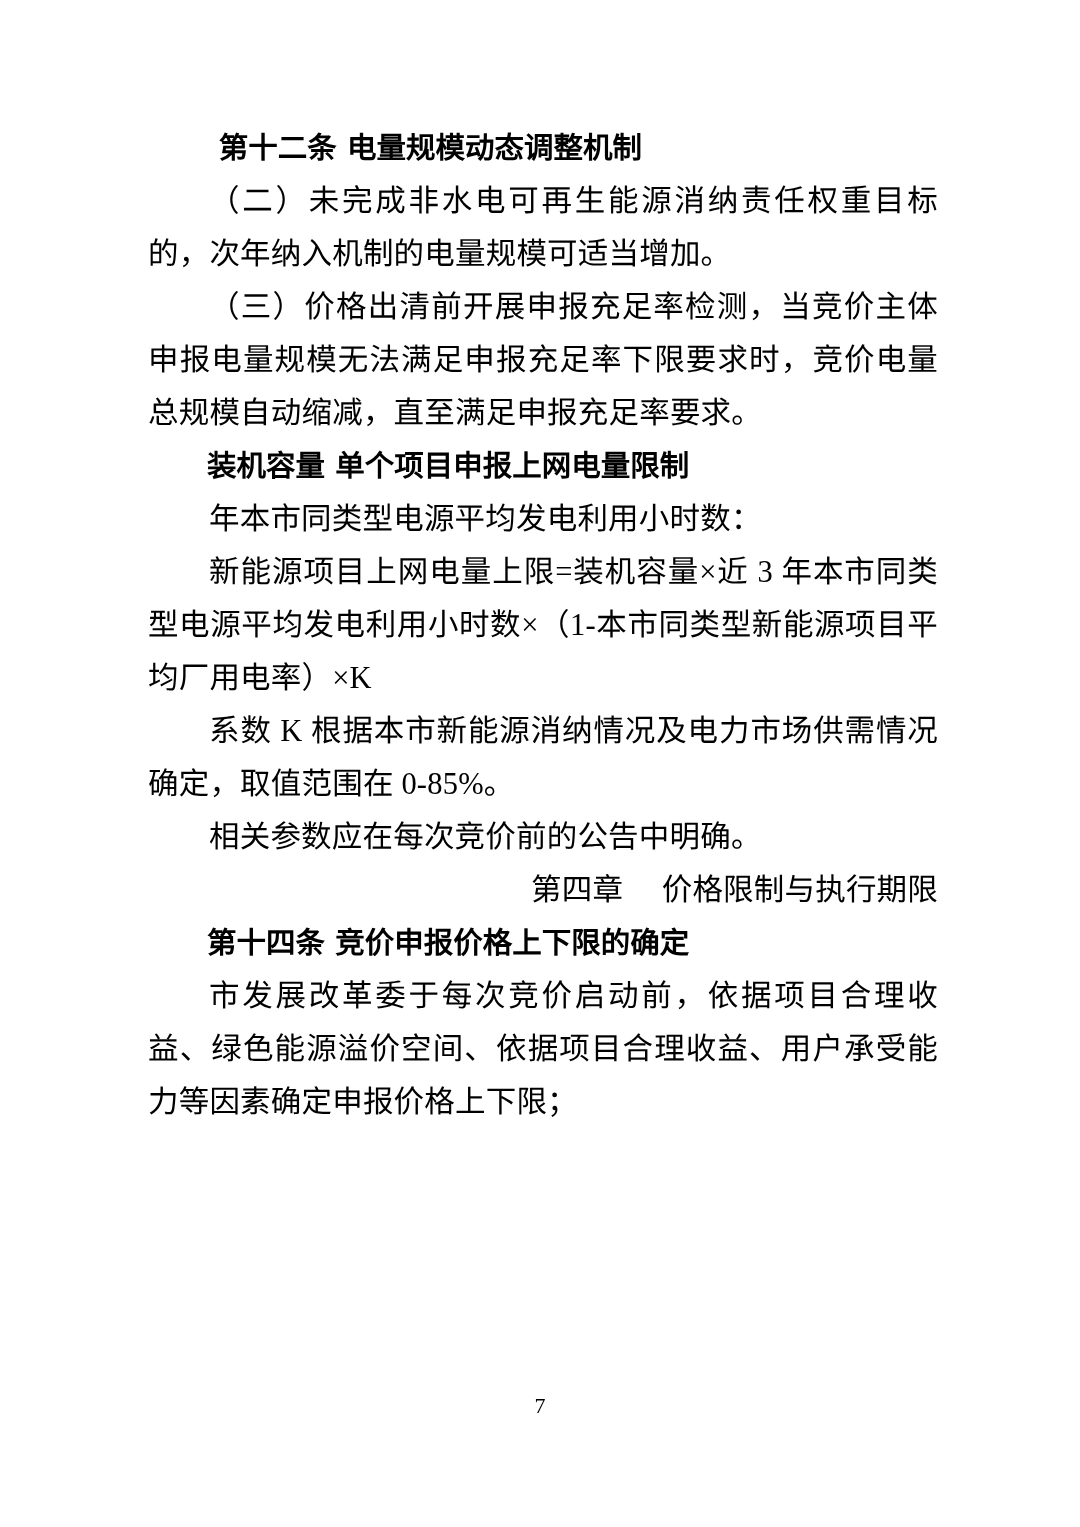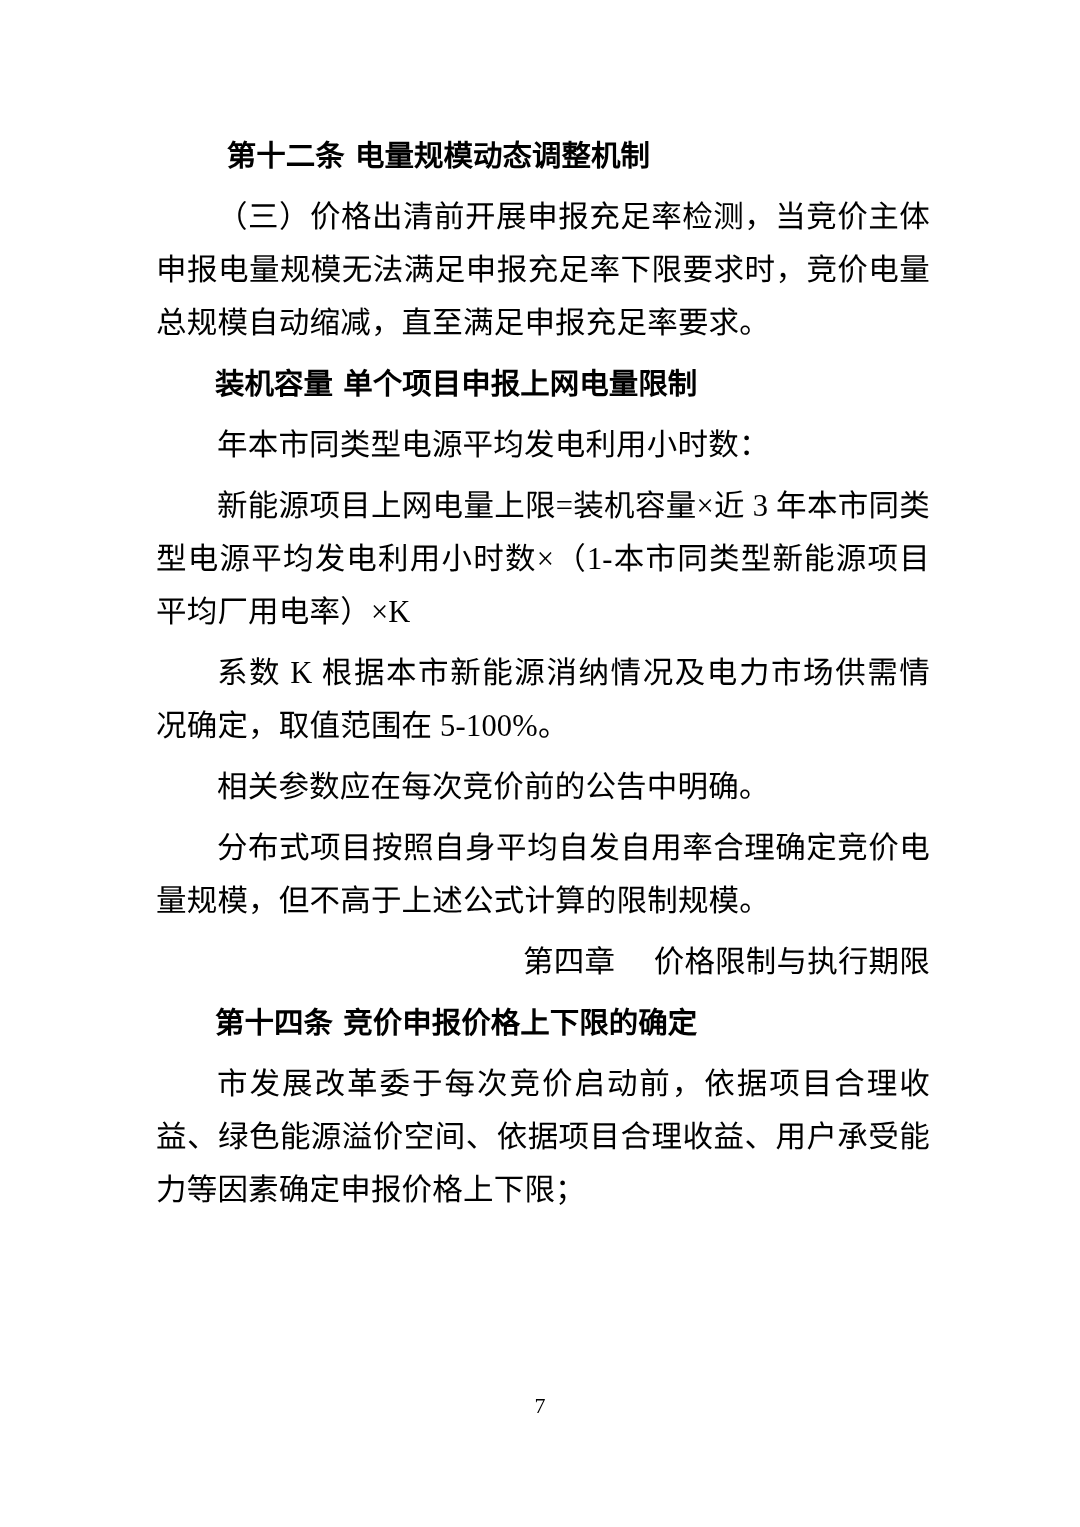--- a/index.html
+++ b/index.html
@@ -17,21 +17,21 @@
     font-family: "Liberation Serif", "DejaVu Serif", serif;
     color: #000000;
   }
   .content {
     position: absolute;
     left: 148px;
     top: 122px;
     width: 790px;
   }
   p {
-    margin: 8px;
+    margin: 0;
     padding: 0;
     font-size: 30.5px;
     line-height: 53px;
     text-align: justify;
     text-justify: inter-ideograph;
     letter-spacing: 0.2px;
   }
   .heading {
     font-weight: bold;
     text-indent: 2em;
@@ -59,25 +59,25 @@
     font-family: "Liberation Serif", "DejaVu Serif", serif;
     color: #000000;
   }
 </style>
 </head>
 <body>
 
 <div class="page">
   <div class="content">
     <p class="heading heading-first">第十二条  电量规模动态调整机制</p>
+    <p class="para">（二）未完成非水电可再生能源消纳责任权重目标的，次年纳入机制的电量规模可适当增加。</p>
     <p class="para">（三）价格出清前开展申报充足率检测，当竞价主体申报电量规模无法满足申报充足率下限要求时，竞价电量总规模自动缩减，直至满足申报充足率要求。</p>
     <p class="heading">装机容量  单个项目申报上网电量限制</p>
     <p class="para">年本市同类型电源平均发电利用小时数：</p>
     <p class="para">新能源项目上网电量上限=装机容量×近 3 年本市同类型电源平均发电利用小时数×（1-本市同类型新能源项目平均厂用电率）×K</p>
-    <p class="para">系数 K 根据本市新能源消纳情况及电力市场供需情况确定，取值范围在 5-100%。</p>
+    <p class="para">系数 K 根据本市新能源消纳情况及电力市场供需情况确定，取值范围在 0-85%。</p>
     <p class="para">相关参数应在每次竞价前的公告中明确。</p>
-    <p class="para">分布式项目按照自身平均自发自用率合理确定竞价电量规模，但不高于上述公式计算的限制规模。</p>
     <p class="center">第四章　 价格限制与执行期限</p>
     <p class="heading">第十四条  竞价申报价格上下限的确定</p>
     <p class="para">市发展改革委于每次竞价启动前，依据项目合理收益、绿色能源溢价空间、依据项目合理收益、用户承受能力等因素确定申报价格上下限；</p>
   </div>
   <div class="pagenum">7</div>
 </div>
 
 </body></html>

